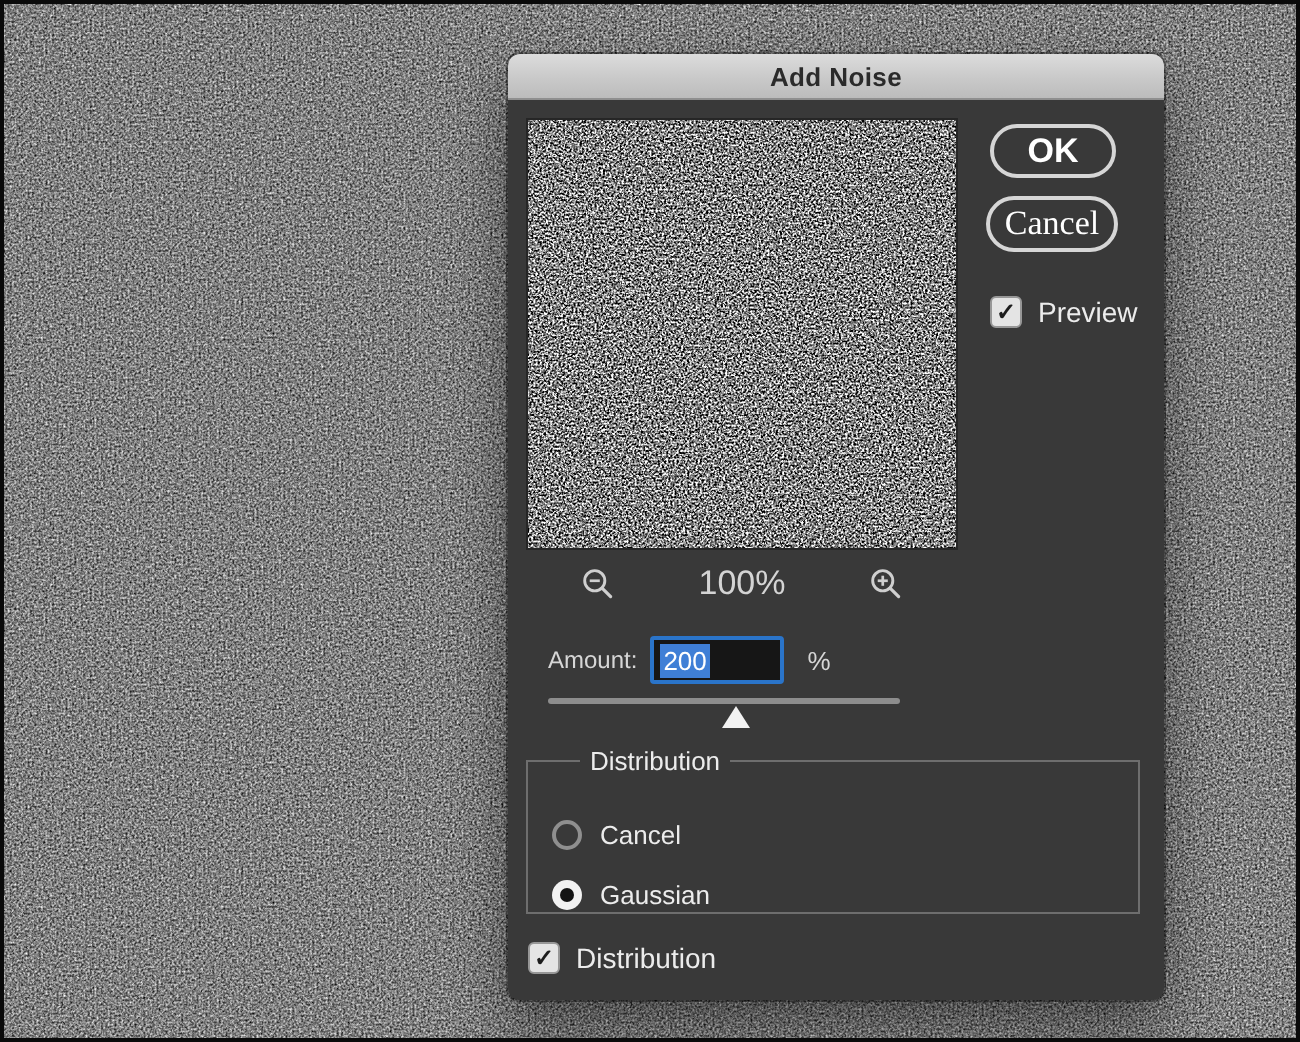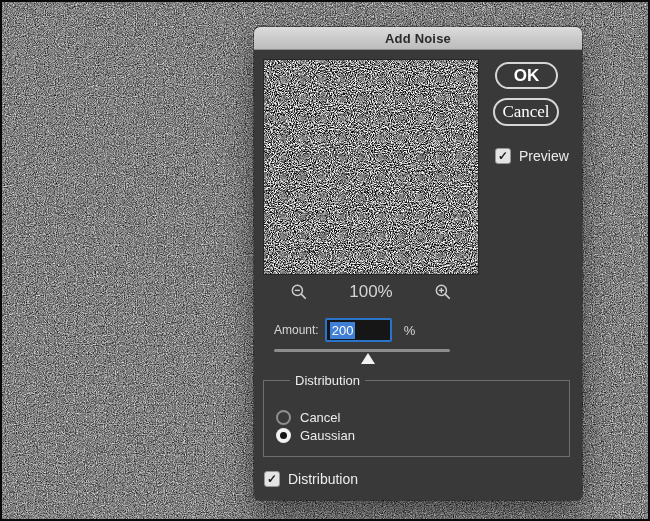--- a/index.html
+++ b/index.html
@@ -96,21 +96,21 @@
   .dist-fieldset legend {
     margin-left: 26px; padding: 0 5px;
     font-size: 13px; color: #ececec;
   }
   .radio-row {
     position: absolute; left: 12px;
     display: flex; align-items: center; gap: 9px;
     cursor: pointer;
   }
   .radio-row.row-0 { top: 22px; }
-  .radio-row.row-1 { top: 40px; }
+  .radio-row.row-1 { top: 52px; }
   .radio {
     width: 15px; height: 15px; border-radius: 50%;
   }
   .radio.off { border: 2px solid #8f8f8f; background: transparent; }
   .radio.on  {
     background: #f2f2f2;
     display: flex; align-items: center; justify-content: center;
   }
   .radio.on::after {
     content: ""; width: 7px; height: 7px; border-radius: 50%; background: #141414;

